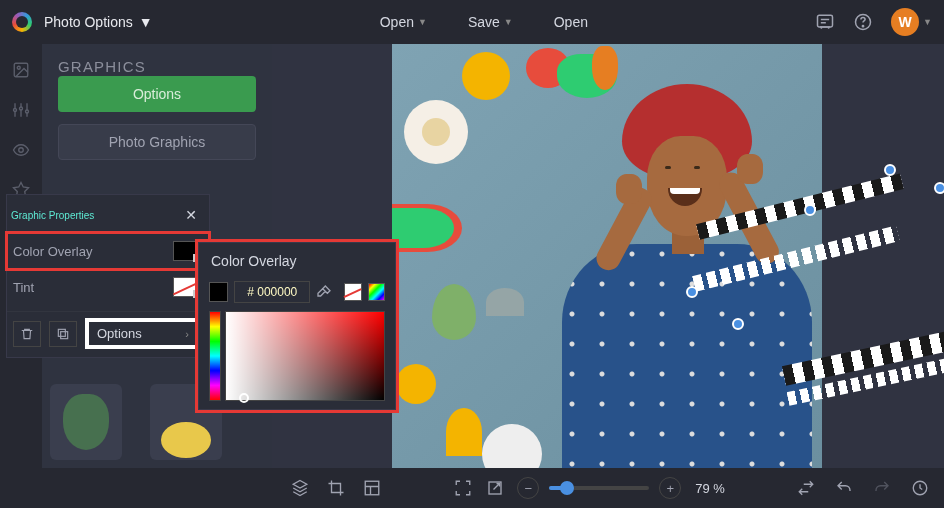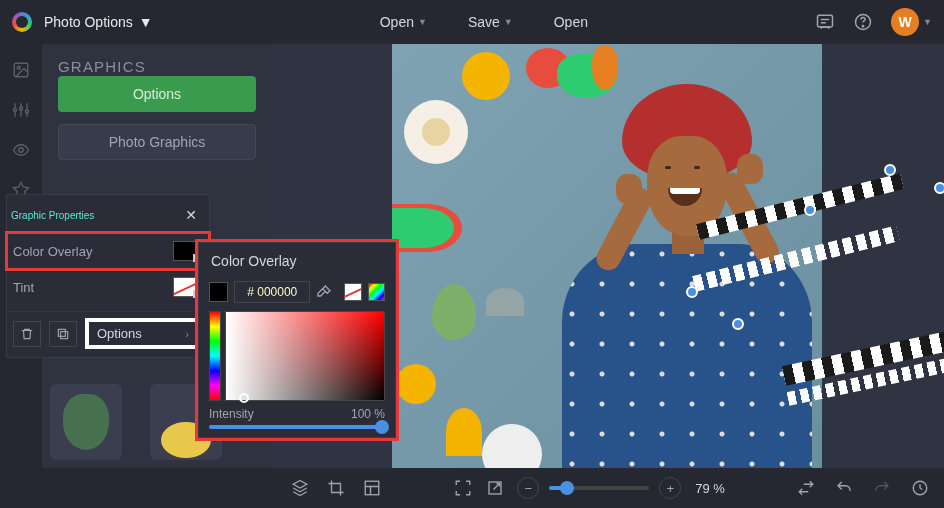--- a/index.html
+++ b/index.html
@@ -313,30 +313,20 @@
     <div style="flex:1"></div>
     <div class="mini-sw swatch none"></div>
     <div class="mini-sw rainbow"></div>
   </div>
   <div class="co-picker">
     <div class="hue-strip"></div>
     <div class="satval">
       <div class="satval-handle"></div>
     </div>
   </div>
-  <div class="co-intensity">
-    <div class="int-head">
-      <span>Intensity</span>
-      <span>100 %</span>
-    </div>
-    <div class="slider-track">
-      <div class="slider-fill" style="width:100%"></div>
-      <div class="slider-thumb" style="left:calc(100% - 10px)"></div>
-    </div>
-  </div>
 </div>
 
 <div class="bottom-bar">
   <div class="bb-left">
     <div class="icon">
         <svg width="18" height="18" viewBox="0 0 24 24" fill="none" stroke="currentColor" stroke-width="1.8">
           <path d="M12 2l9 5-9 5-9-5 9-5zM3 12l9 5 9-5M3 17l9 5 9-5"></path>
         </svg>
       </div>
     <div class="icon">

